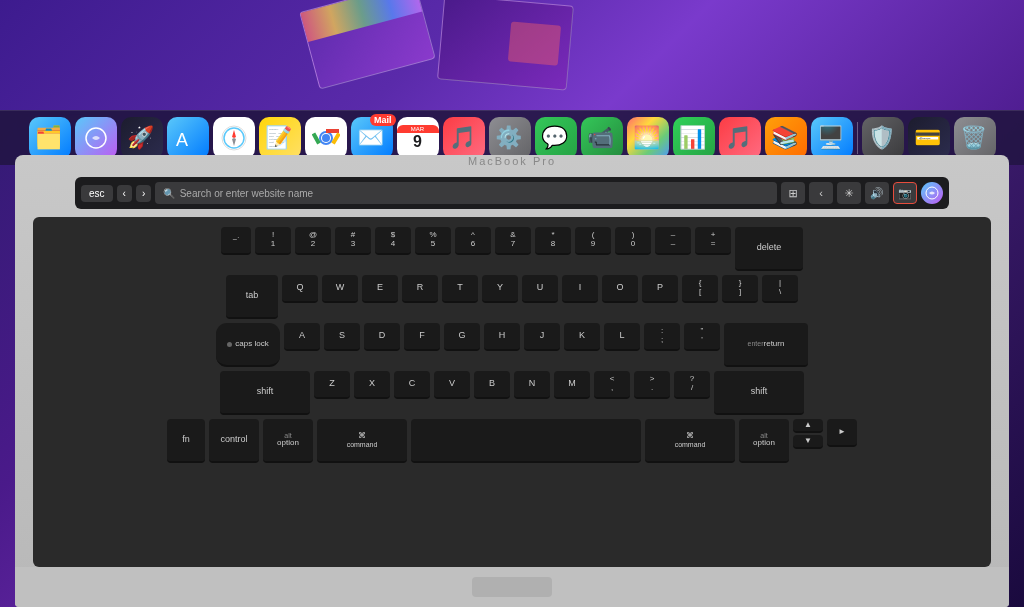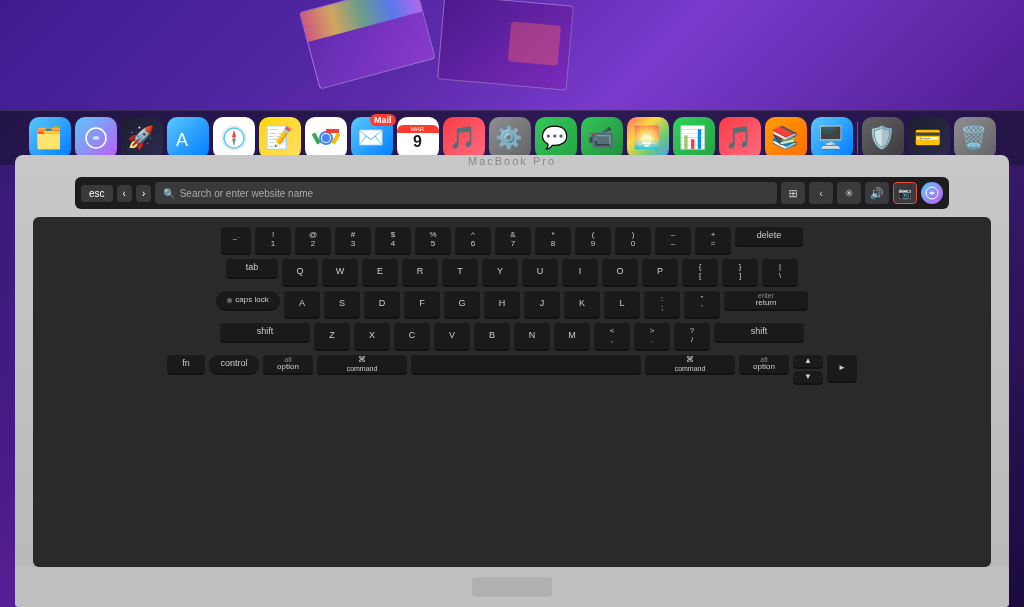--- a/index.html
+++ b/index.html
@@ -212,21 +212,21 @@
       font-weight: 400;
       cursor: pointer;
       flex-shrink: 0;
       border-bottom: 2px solid #111;
       position: relative;
       line-height: 1.1;
       text-align: center;
     }
     .key.num-key { width: 36px; height: 28px; }
     .key.letter-key { width: 36px; height: 28px; }
-    .key.special-wide { height: 20px; }
+    .key.special-wide { height: 44px; }
 
     
     .bottom-bar {
       position: absolute;
       bottom: 0;
       left: 0; right: 0;
       height: 40px;
       background: #c0c0c0;
       border-radius: 0 0 4px 4px;
       display: flex;
@@ -454,21 +454,21 @@
       <div class="key letter-key">S</div>
       <div class="key letter-key">D</div>
       <div class="key letter-key">F</div>
       <div class="key letter-key">G</div>
       <div class="key letter-key">H</div>
       <div class="key letter-key">J</div>
       <div class="key letter-key">K</div>
       <div class="key letter-key">L</div>
       <div class="key num-key" style="font-size:8px;">:<br>;</div>
       <div class="key num-key" style="font-size:8px;">"<br>'</div>
-      <div class="key special-wide" style="width:84px;font-size:8px;flex-direction:column;gap:0;">
+      <div class="key special-wide" style="width:84px;font-size:8px;flex-direction:row;gap:0;">
         <span style="font-size:7px;color:#888;">enter</span>
         <span>return</span>
       </div>
     </div>
 
     <div class="key-row">
       <div class="key special-wide" style="width:90px;font-size:9px;">shift</div>
       <div class="key letter-key">Z</div>
       <div class="key letter-key">X</div>
       <div class="key letter-key">C</div>
@@ -477,21 +477,21 @@
       <div class="key letter-key">N</div>
       <div class="key letter-key">M</div>
       <div class="key num-key" style="font-size:8px;">&lt;<br>,</div>
       <div class="key num-key" style="font-size:8px;">&gt;<br>.</div>
       <div class="key num-key" style="font-size:8px;">?<br>/</div>
       <div class="key special-wide" style="width:90px;font-size:9px;">shift</div>
     </div>
 
     <div class="key-row">
       <div class="key special-wide" style="width:38px;font-size:9px;">fn</div>
-      <div class="key special-wide" style="width:50px;font-size:9px;border-radius:9px;">control</div>
+      <div class="key special-wide" style="width:50px;font-size:9px;">control</div>
       <div class="key special-wide" style="width:50px;font-size:8px;flex-direction:column;gap:0;">
         <span style="font-size:7px;color:#888;">alt</span>
         <span>option</span>
       </div>
       <div class="key special-wide" style="width:90px;font-size:8px;flex-direction:column;gap:0;">
         <span>⌘</span>
         <span style="font-size:7px;">command</span>
       </div>
       <div class="key special-wide" style="width:230px;font-size:9px;"></div>
       <div class="key special-wide" style="width:90px;font-size:8px;flex-direction:column;gap:0;">

